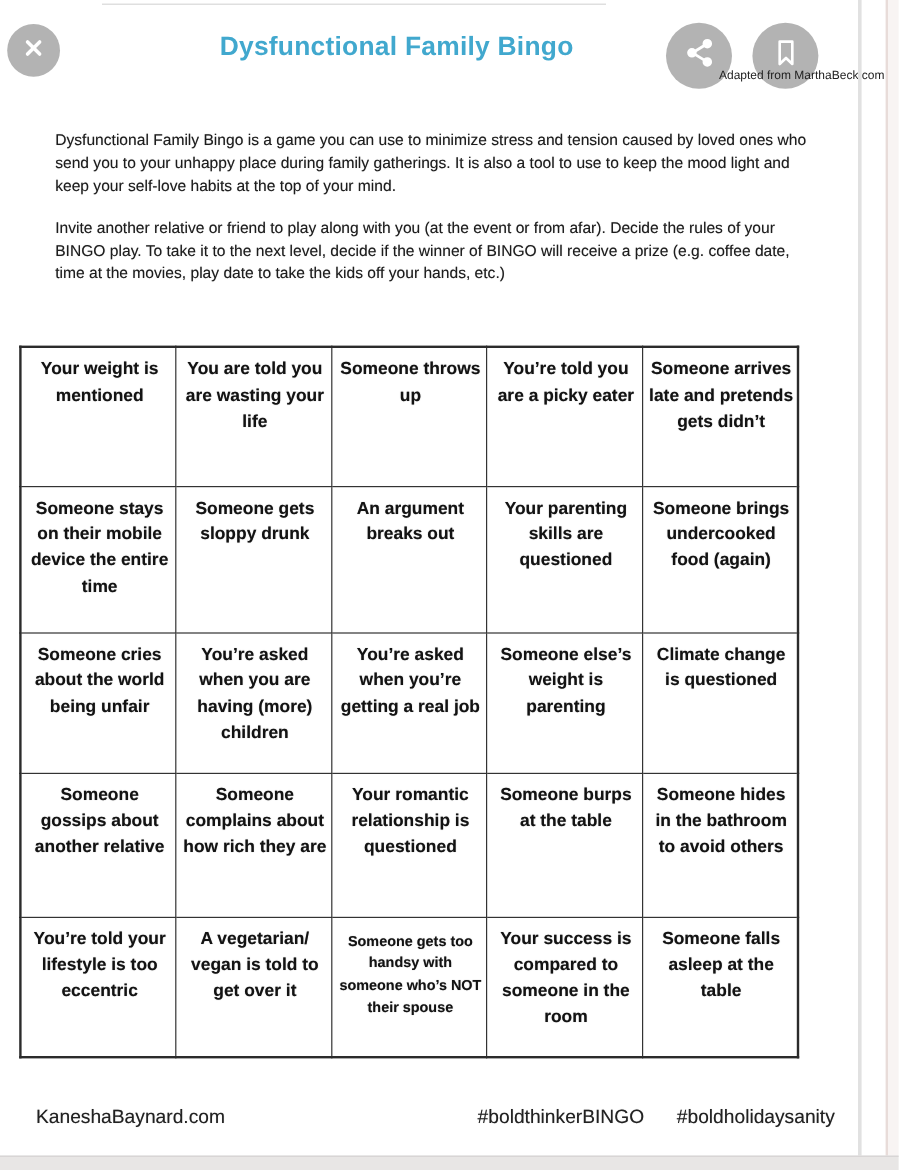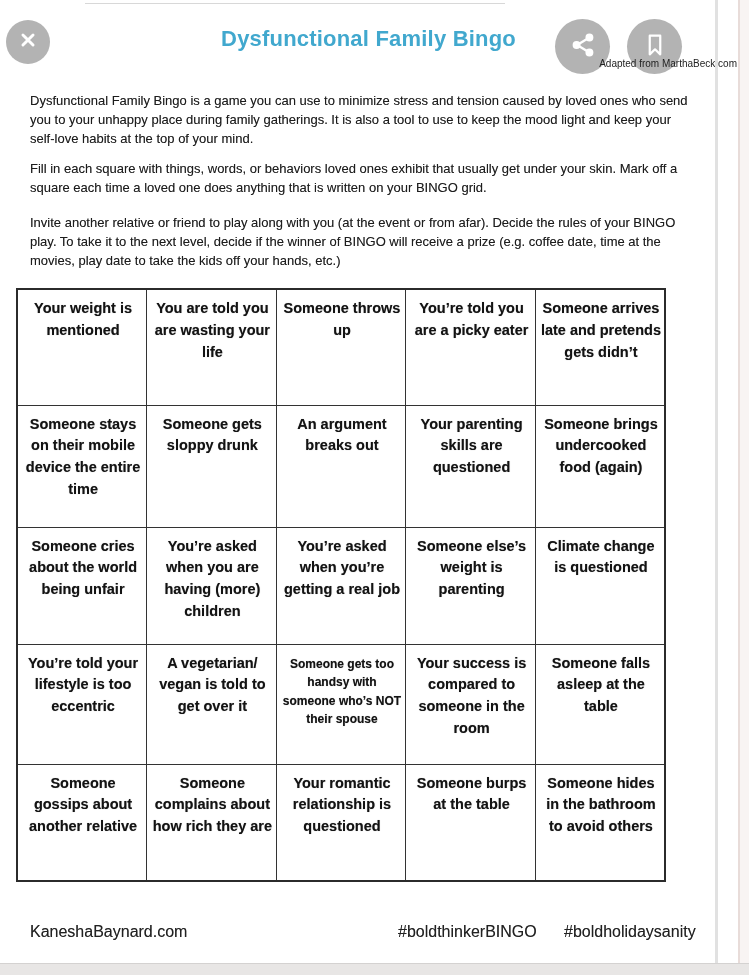--- a/index.html
+++ b/index.html
@@ -15,35 +15,35 @@
   
   .circle-btn{
     position:absolute;border-radius:50%;background:#b3b3b3;
     display:flex;align-items:center;justify-content:center;cursor:pointer;
   }
   .close-btn{left:6px;top:20px;width:44px;height:44px;}
   .share-btn{left:555px;top:19px;width:55px;height:55px;}
   .bookmark-btn{left:627px;top:19px;width:55px;height:55px;}
 
   .title{
-    position:absolute;left:0;top:26px;width:737px;text-align:center;
+    position:absolute;left:0;top:26px;width:661px;text-align:center;
     font-size:22px;font-weight:bold;color:#41a8ce;letter-spacing:0.2px;
   }
   .subtitle{
     position:absolute;left:0;top:58px;width:737px;text-align:right;
     font-size:10px;color:#222;
   }
 
   
   .intro{
     position:absolute;left:30px;top:91px;width:665px;
     font-size:13px;line-height:19px;color:#1d1d1d;
     text-shadow:0 0 0.6px rgba(30,30,30,0.45);
   }
-  .intro p{margin:0;}
+  .intro p{margin:16px;}
   .intro p.p1{margin-bottom:11px;}
   .intro p.p2{margin-bottom:16px;}
 
   
   table.bingo{
     position:absolute;left:16px;top:288px;
     width:650px;height:592px;
     border-collapse:collapse;table-layout:fixed;
     border:2.5px solid #2b2b2b;
   }
@@ -116,21 +116,20 @@
     </span>
   </div>
 
   <div class="doc">
 
     <div class="title">Dysfunctional Family Bingo</div>
     <div class="subtitle">Adapted from MarthaBeck.com</div>
 
     <div class="intro">
       <p class="p1">Dysfunctional Family Bingo is a game you can use to minimize stress and tension caused by loved ones who send you to your unhappy place during family gatherings. It is also a tool to use to keep the mood light and keep your self-love habits at the top of your mind.</p>
-      <p class="p2">Fill in each square with things, words, or behaviors loved ones exhibit that usually get under your skin. Mark off a square each time a loved one does anything that is written on your BINGO grid.</p>
       <p class="p3">Invite another relative or friend to play along with you (at the event or from afar). Decide the rules of your BINGO play. To take it to the next level, decide if the winner of BINGO will receive a prize (e.g. coffee date, time at the movies, play date to take the kids off your hands, etc.)</p>
     </div>
 
     <table class="bingo">
       <tbody>
         <tr>
           <td class="cell">Your weight is mentioned</td>
           <td class="cell">You are told you are wasting your life</td>
           <td class="cell">Someone throws up</td>
           <td class="cell">You’re told you are a picky eater</td>
@@ -144,32 +143,32 @@
           <td class="cell">Someone brings undercooked food (again)</td>
         </tr>
         <tr>
           <td class="cell">Someone cries about the world being unfair</td>
           <td class="cell">You’re asked when you are having (more) children</td>
           <td class="cell">You’re asked when you’re getting a real job</td>
           <td class="cell">Someone else’s weight is parenting</td>
           <td class="cell">Climate change is questioned</td>
         </tr>
         <tr>
+          <td class="cell">Someone gossips about another relative</td>
+          <td class="cell">Someone complains about how rich they are</td>
+          <td class="cell">Your romantic relationship is questioned</td>
+          <td class="cell">Someone burps at the table</td>
+          <td class="cell">Someone hides in the bathroom to avoid others</td>
+        </tr>
+        <tr>
           <td class="cell">You’re told your lifestyle is too eccentric</td>
           <td class="cell">A vegetarian/ vegan is told to get over it</td>
           <td class="cell small">Someone gets too handsy with someone who’s NOT their spouse</td>
           <td class="cell">Your success is compared to someone in the room</td>
           <td class="cell">Someone falls asleep at the table</td>
-        </tr>
-        <tr>
-          <td class="cell">Someone gossips about another relative</td>
-          <td class="cell">Someone complains about how rich they are</td>
-          <td class="cell">Your romantic relationship is questioned</td>
-          <td class="cell">Someone burps at the table</td>
-          <td class="cell">Someone hides in the bathroom to avoid others</td>
         </tr>
       </tbody>
     </table>
 
     <div class="footer-text f-site">KaneshaBaynard.com</div>
     <div class="footer-text f-tag1">#boldthinkerBINGO</div>
     <div class="footer-text f-tag2">#boldholidaysanity</div>
 
   </div>
 

